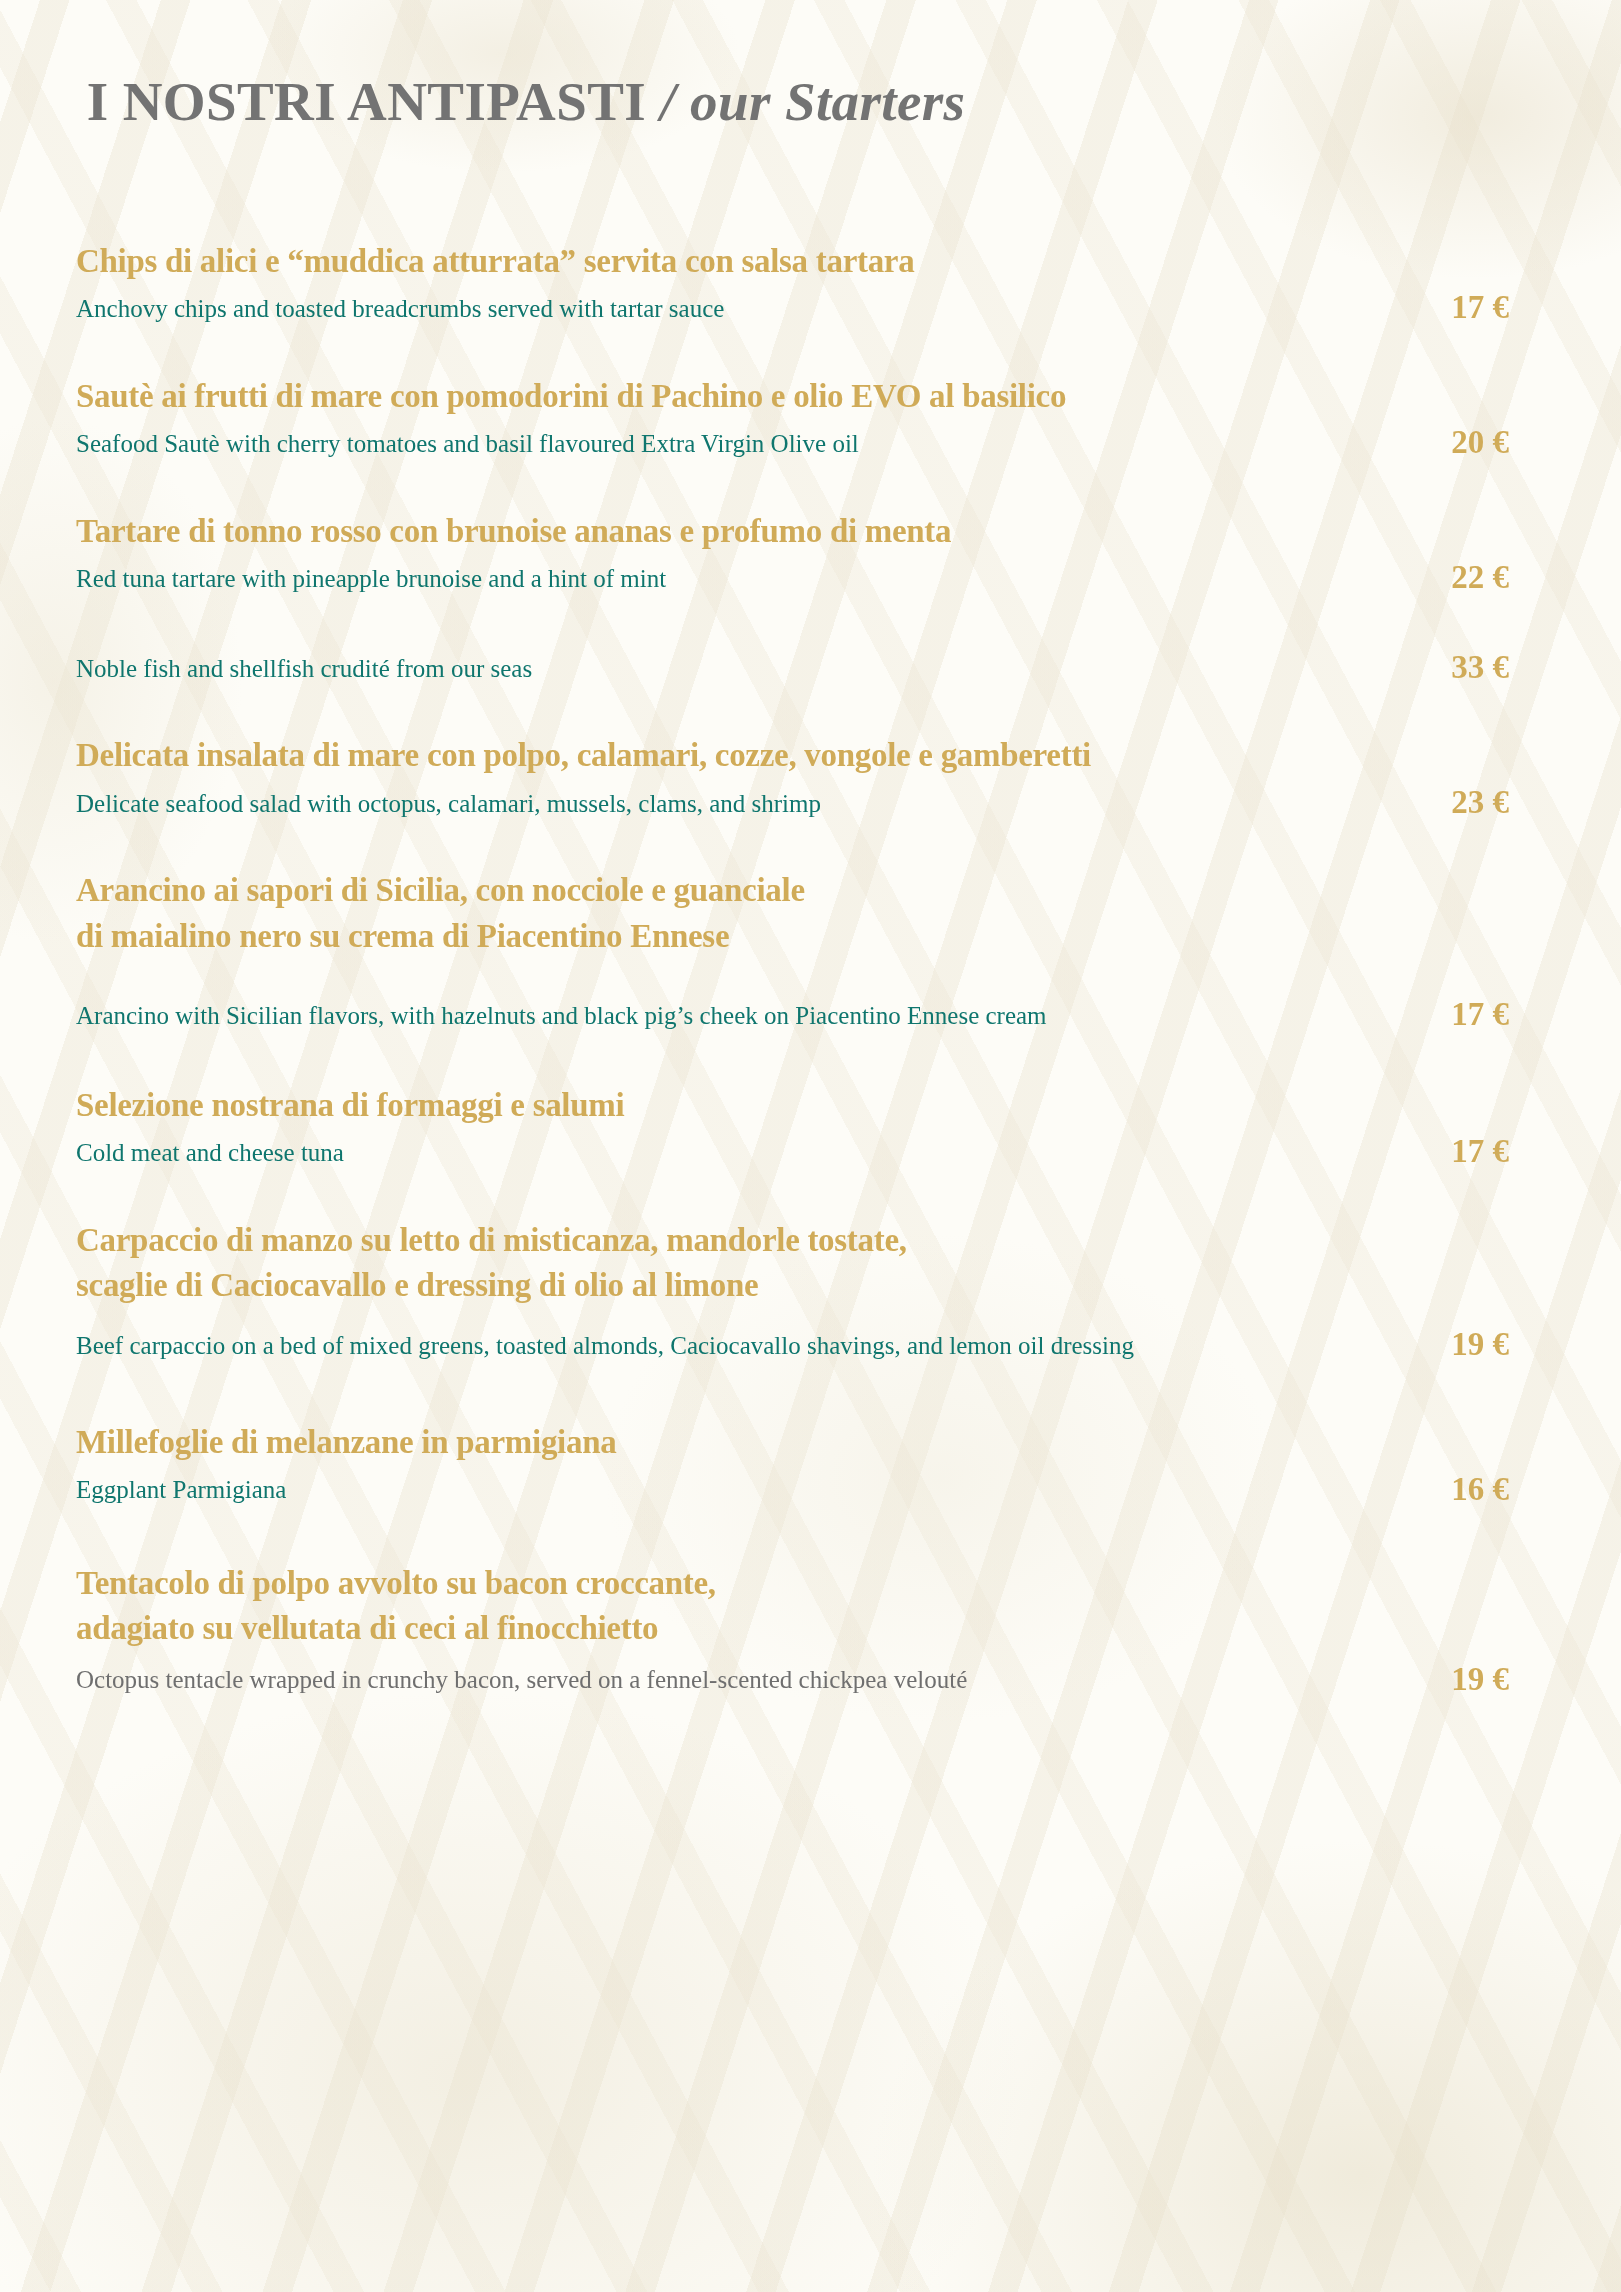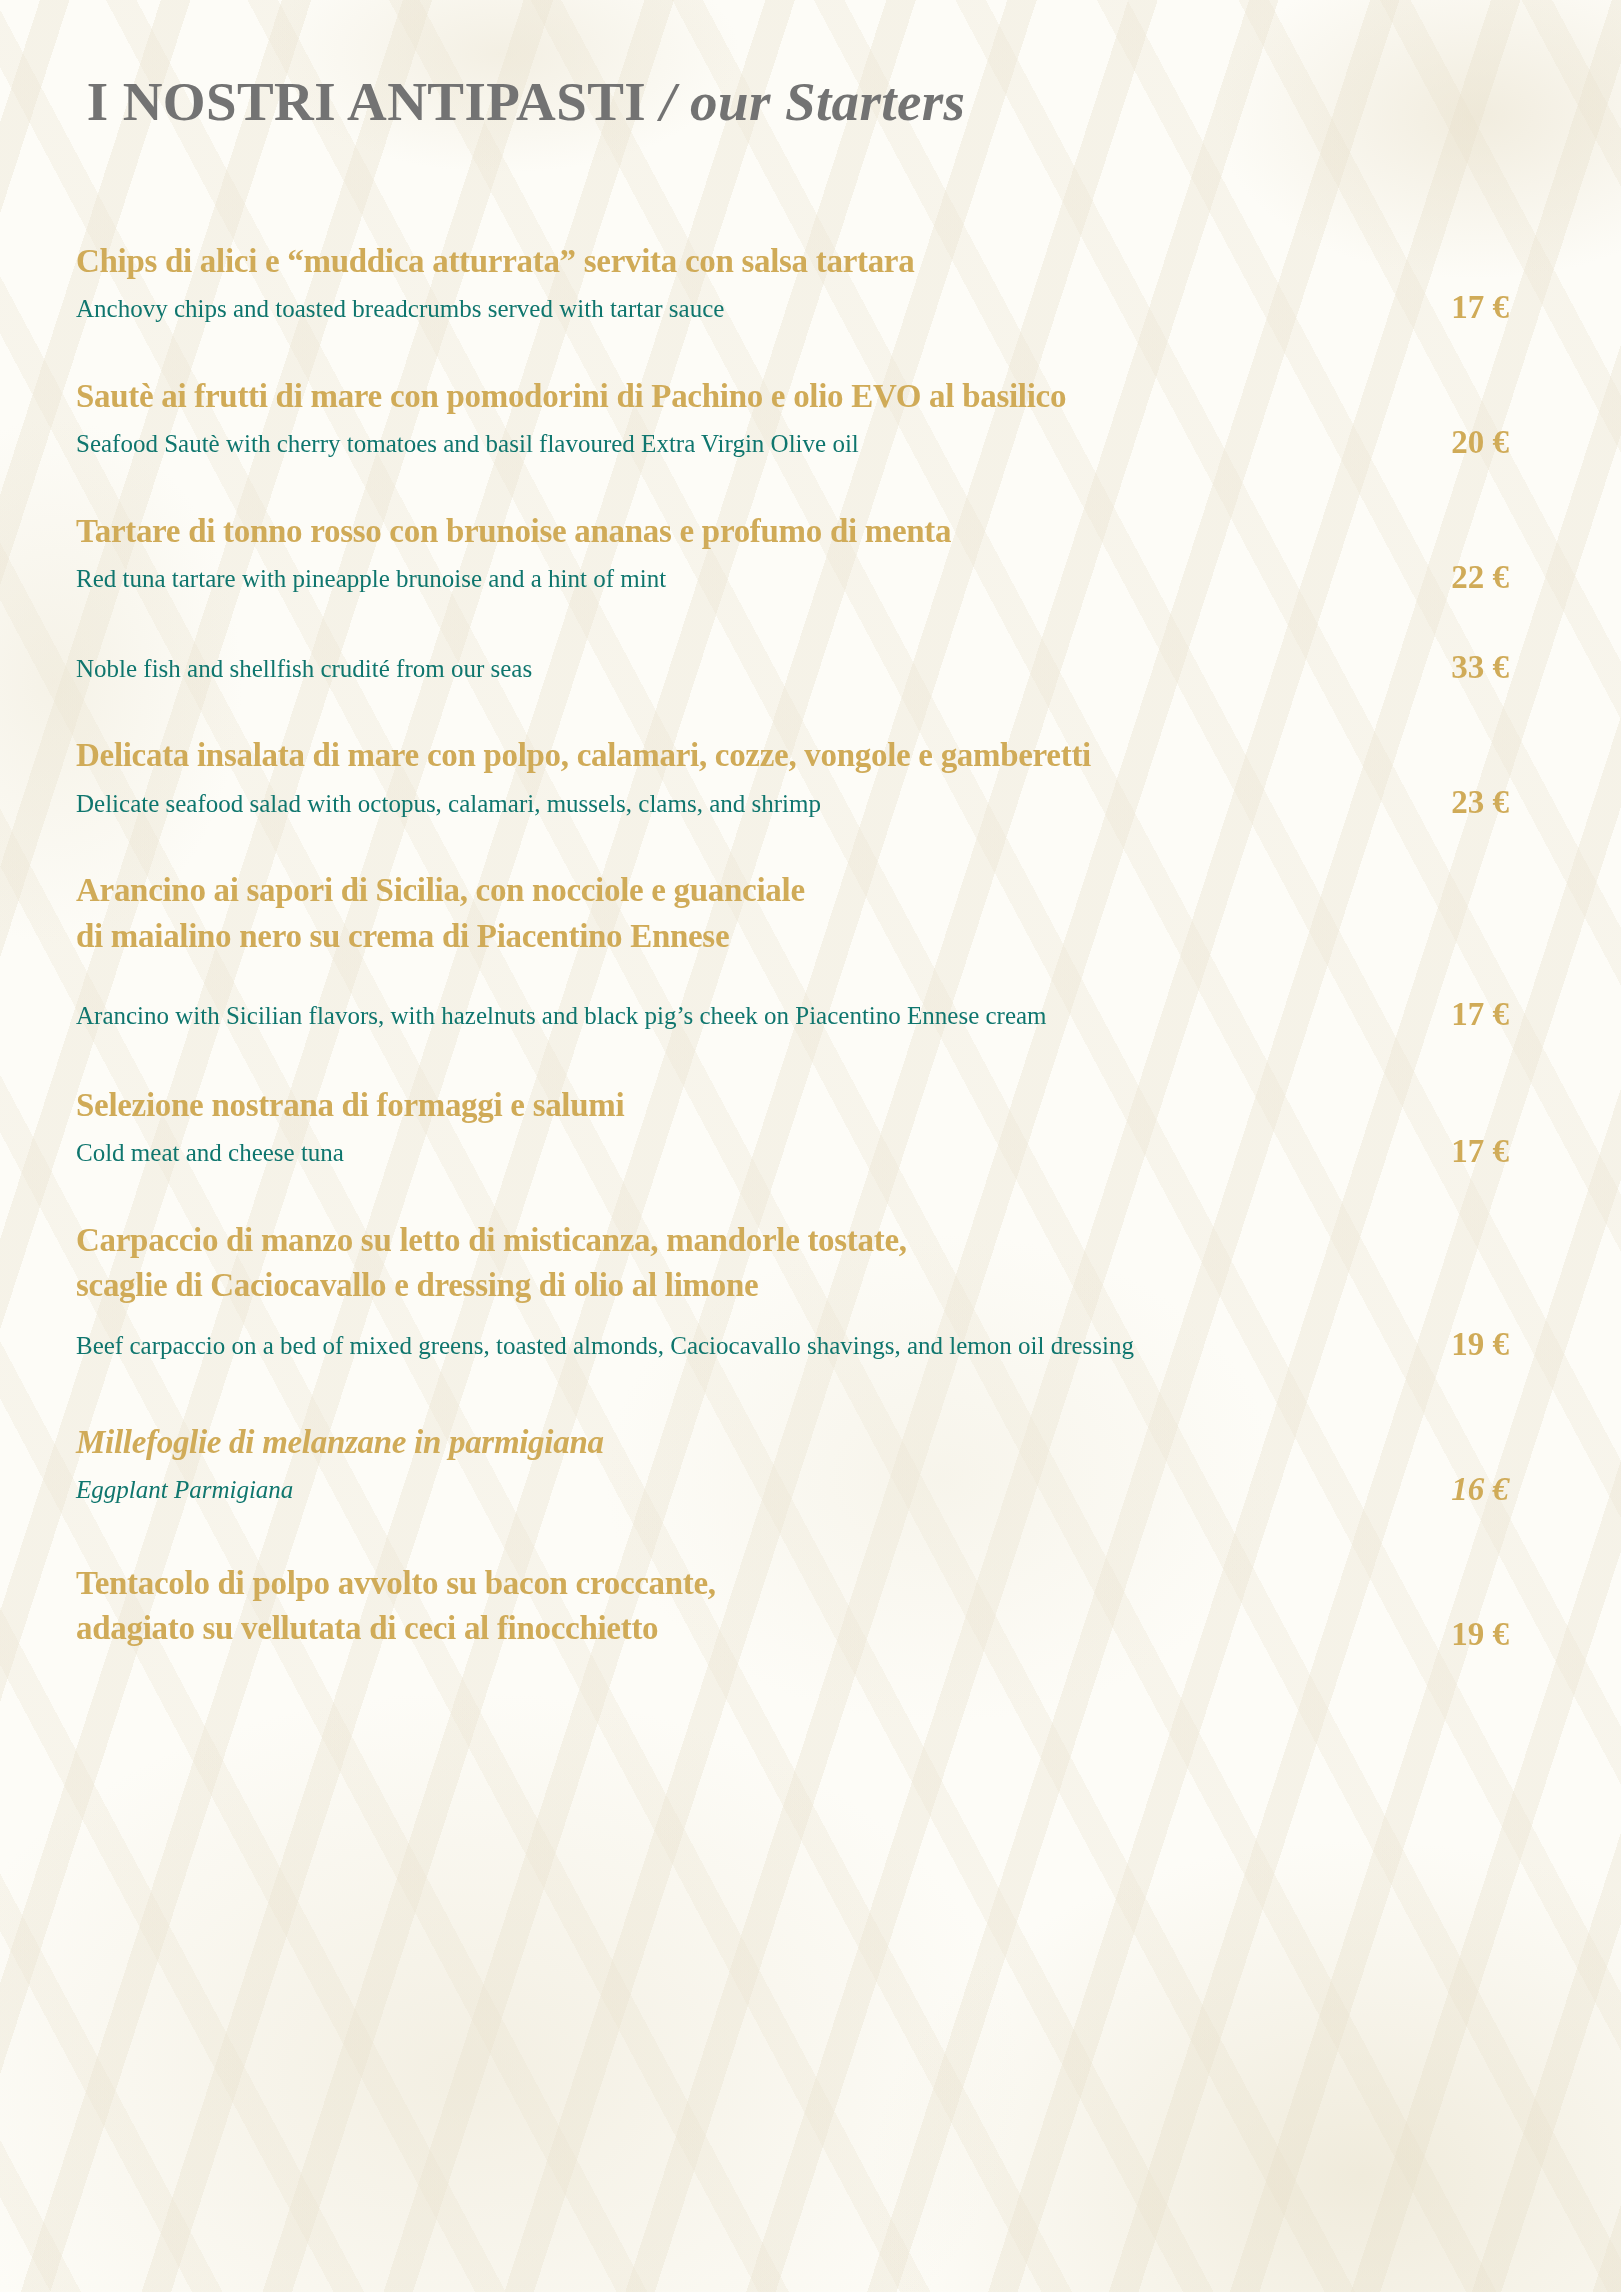--- a/index.html
+++ b/index.html
@@ -87,21 +87,21 @@
     color: #d0ab58;
     line-height: 1.1;
     white-space: pre;
   }
 
   
   .menu-item:nth-child(6) .item-desc { margin-top: 41px; }
   .menu-item:nth-child(6)  { margin-bottom: 50px; }
   .menu-item:nth-child(8) .item-desc { margin-top: 21.5px; }
   .menu-item:nth-child(8)  { margin-bottom: 57px; }
-  .menu-item:nth-child(9)  { margin-bottom: 54px; font-style: italic; }
+  .menu-item:nth-child(9)  { margin-bottom: 54px; }
   .menu-item:nth-child(10) .item-desc { margin-top: 12.5px; color: #6f6f6f; }
 </style>
 </head>
 <body>
 
 <div class="bg-pattern"></div>
 
 <div class="page">
 
   <header class="menu-header">
@@ -179,19 +179,20 @@
       <h2 class="item-name">Millefoglie di melanzane in parmigiana</h2>
       <p class="item-desc">Eggplant Parmigiana</p>
     </div>
     <div class="item-price">16 €</div>
   </article>
 
   <article class="menu-item">
     <div class="item-text">
       <h2 class="item-name">Tentacolo di polpo avvolto su bacon croccante,
 adagiato su vellutata di ceci al finocchietto</h2>
+      <p class="item-desc">Octopus tentacle wrapped in crunchy bacon, served on a fennel-scented chickpea velouté</p>
     </div>
     <div class="item-price">19 €</div>
   </article>
 </main>
 
 </div>
 
 
 </body></html>

